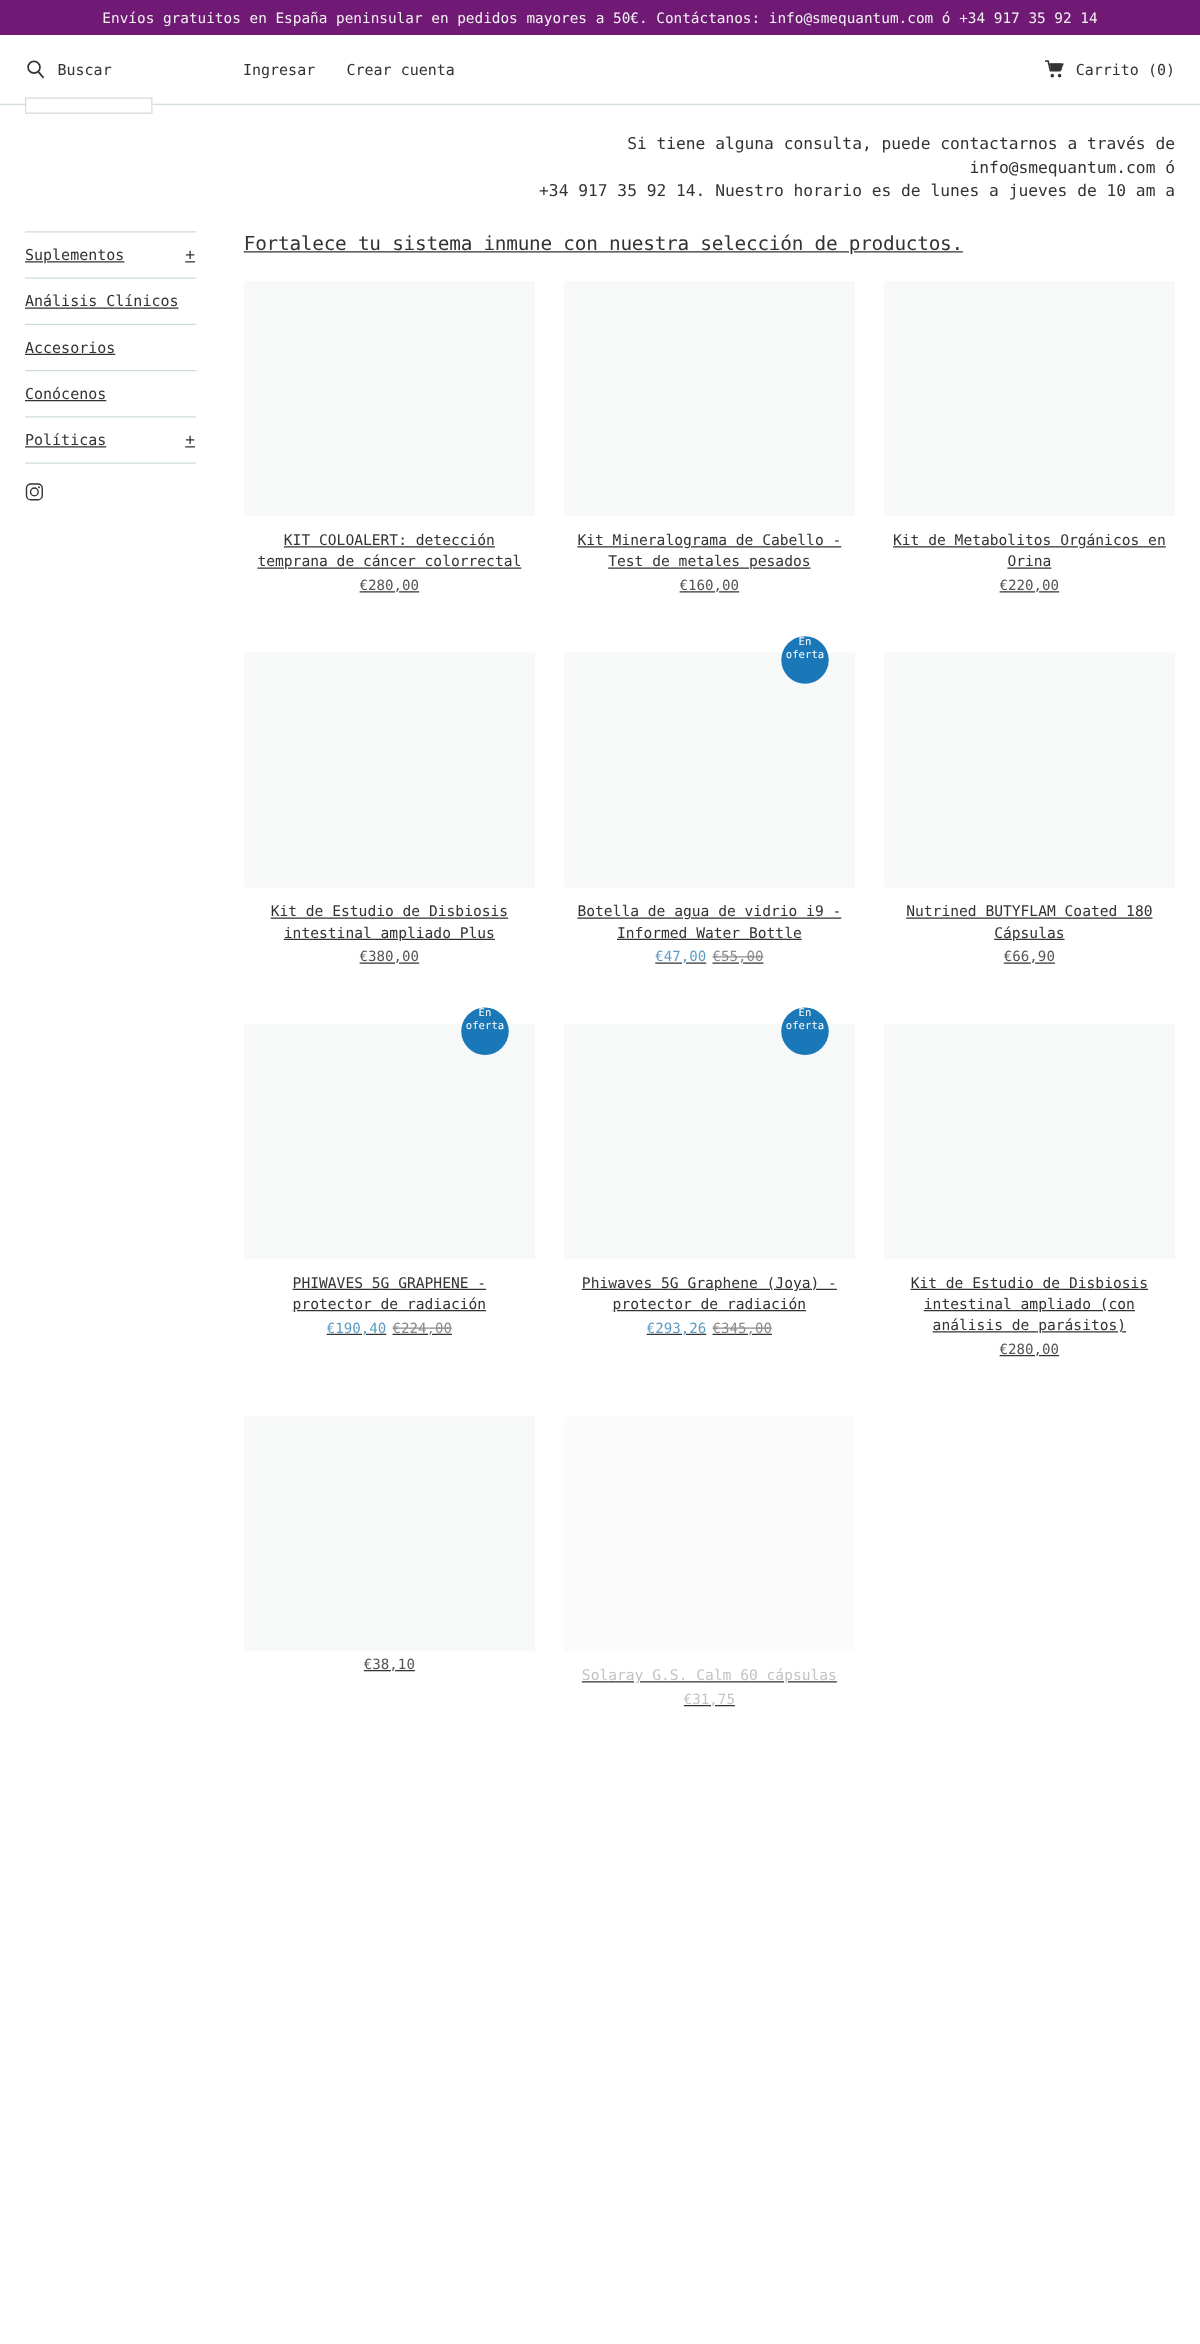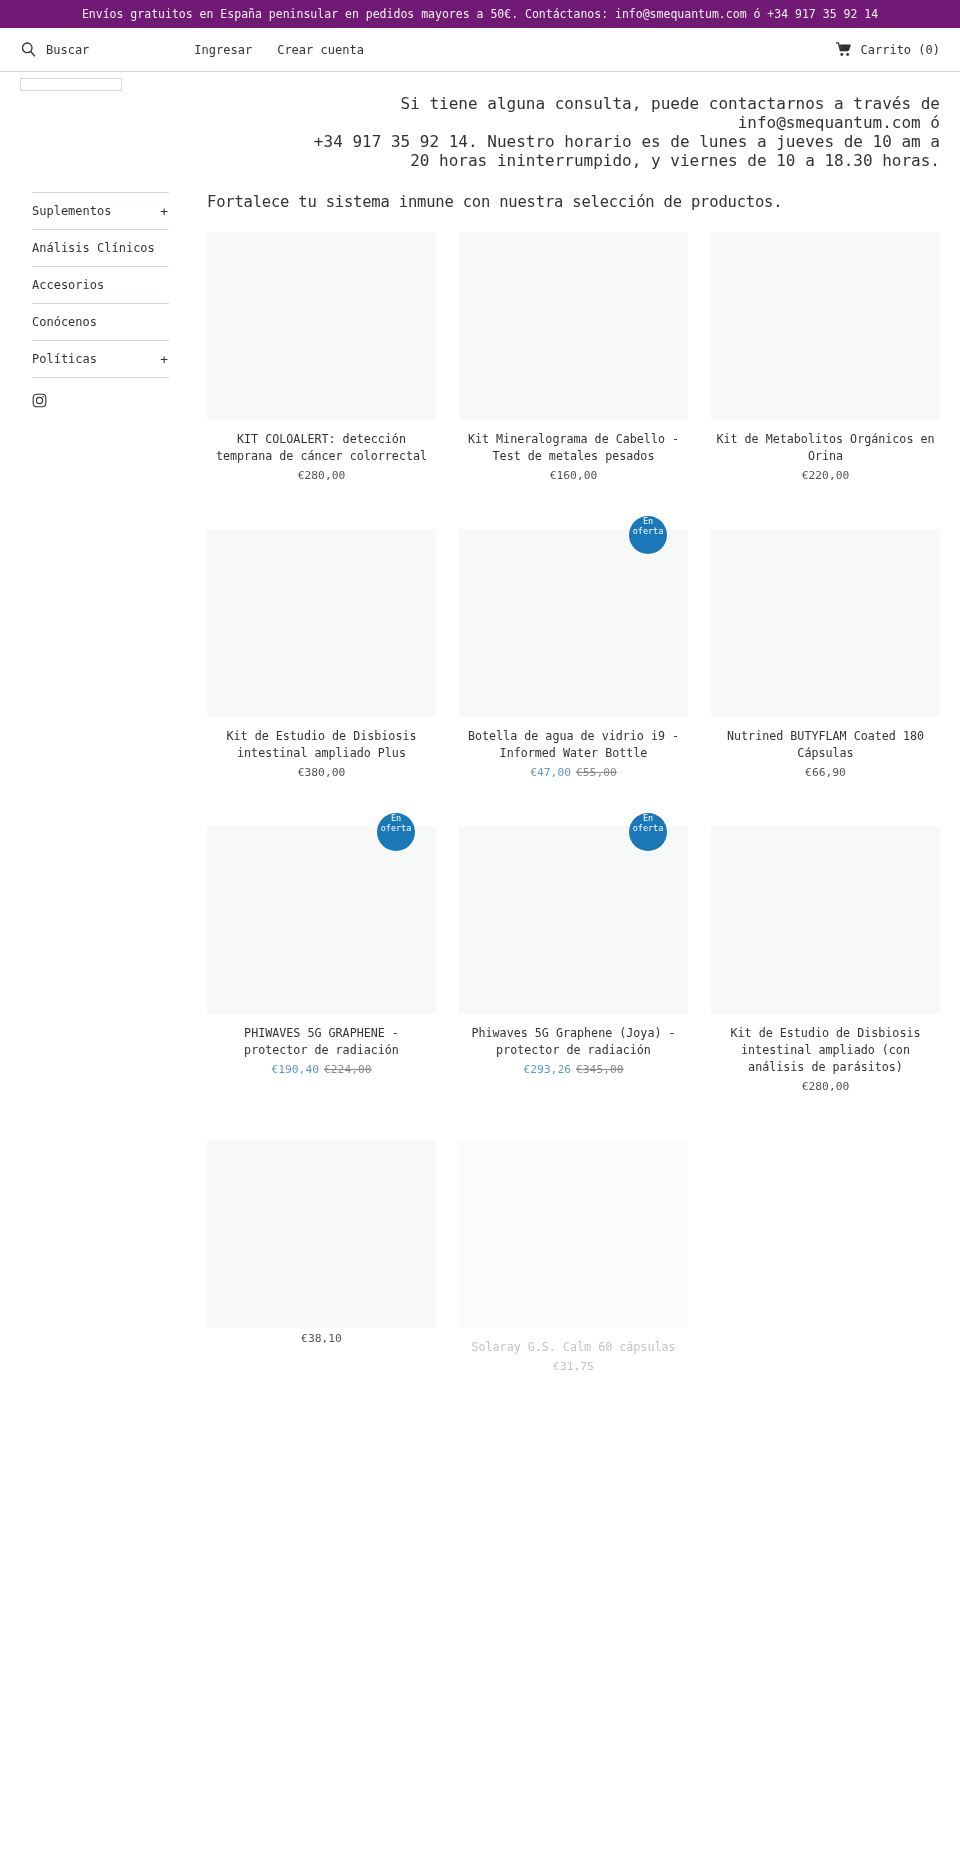--- a/index.html
+++ b/index.html
@@ -19,21 +19,21 @@
     height: 28px;
     display: flex;
     align-items: center;
     justify-content: center;
     font-size: 11.5px;
     letter-spacing: 0px;
   }
 
   
   .site-header {
-    height: 44px;
+    height: 56px;
     display: flex;
     align-items: center;
     padding: 0 20px;
     border-bottom: 1px solid #cfdbe0;
     position: relative;
   }
   .hdr-left { display: flex; align-items: center; }
   .search-btn {
     display: flex; align-items: center; gap: 9px;
     background: none; border: none; cursor: pointer;
@@ -57,29 +57,29 @@
     background: #ffffff;
     border: 1px solid #d9d9d9;
   }
 
   
   .contact-block {
     width: 790px;
     margin: 0 0 0 0;
     padding: 22px 20px 0 0;
     text-align: right;
-    font-size: 16px;
+    font-size: 13px;
     line-height: 19px;
     color: #333;
     margin-left: 170px;
   }
   .contact-block p { text-align: right; }
 
   
-  .page-wrap { display: flex; padding: 0 20px 0 32px; margin-top: 22px; }
+  .page-wrap { display: flex; padding: 0 20px 0 20px; margin-top: 22px; text-decoration: underline; }
   .sidebar { width: 157px; flex: 0 0 157px; padding-right: 20px; }
   .content { flex: 1; padding-left: 18px; }
 
   
   .side-list { list-style: none; }
   .side-item {
     border-top: 1px solid #cfdbe0;
     display: flex;
     align-items: center;
     justify-content: space-between;
@@ -199,21 +199,20 @@
     </a>
   </div>
 </header>
 
 <div class="logo-box"></div>
 
 <div class="contact-block">
   <p>Si tiene alguna consulta, puede contactarnos a través de</p>
   <p>info@smequantum.com ó</p>
   <p>+34 917 35 92 14. Nuestro horario es de lunes a jueves de 10 am a</p>
-  <p>20 horas ininterrumpido, y viernes de 10 a 18.30 horas.</p>
 </div>
 
 <div class="page-wrap">
 
   <aside class="sidebar">
     <nav>
       <div class="side-list">
         <a href="#" class="side-item">
           <span>Suplementos</span>
           <span class="side-plus">+</span>

